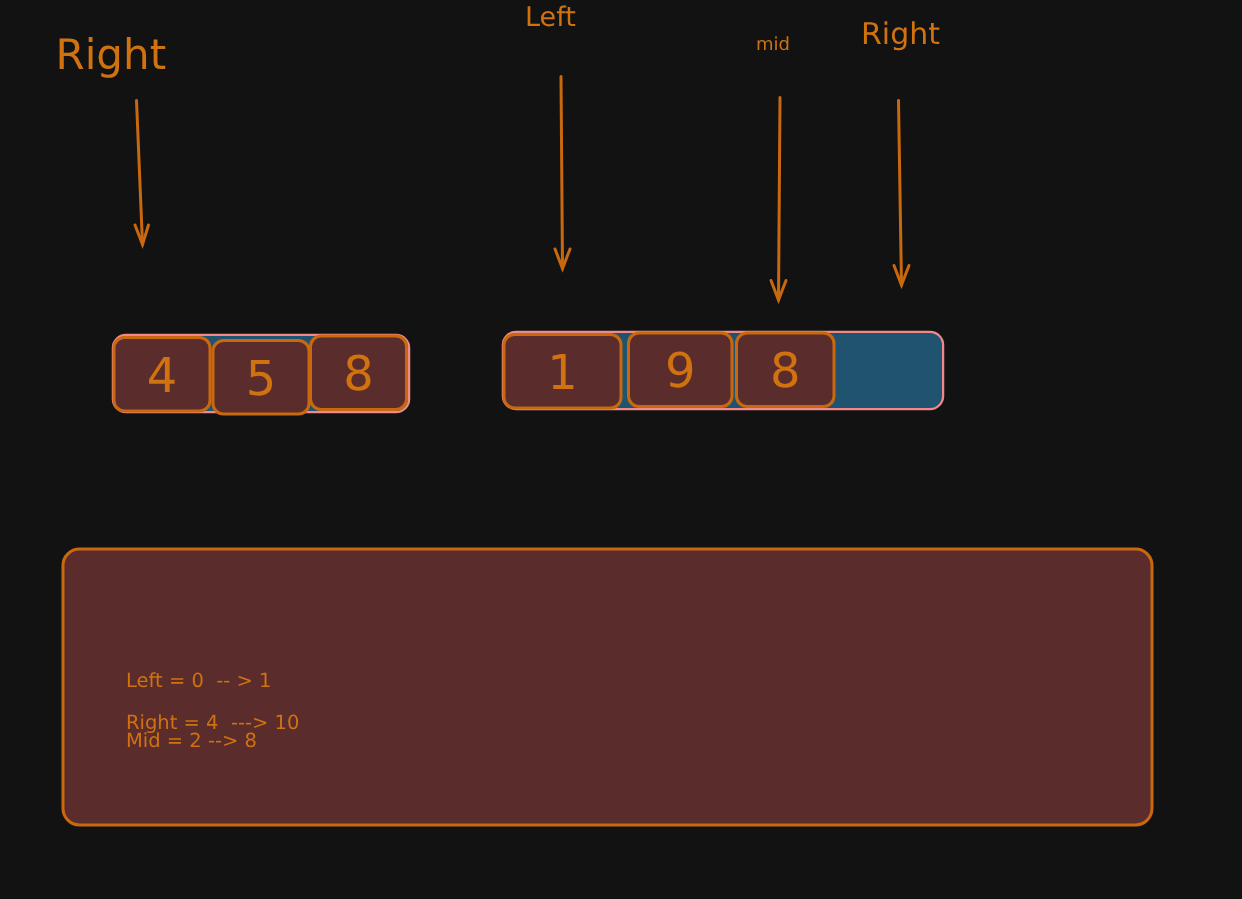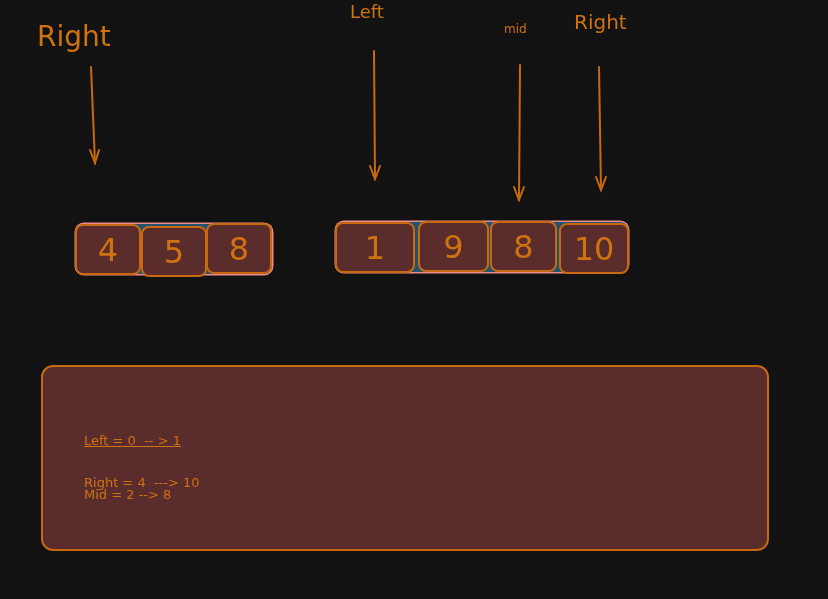--- a/index.html
+++ b/index.html
@@ -90,20 +90,19 @@
 <div class="array-group" style="left:76px; top:224px; width:196px; height:50px;">
   <div class="cell" style="left:-1px; top:0px; width:66px; height:51px;">4</div>
   <div class="cell" style="left:65px; top:2px; width:66px; height:51px;">5</div>
   <div class="cell" style="left:130px; top:-1px; width:66px; height:51px;">8</div>
 </div>
 
 <div class="array-group" style="left:336px; top:222px; width:292px; height:50px;">
   <div class="cell" style="left:-1px; top:0px; width:80px; height:51px;">1</div>
   <div class="cell" style="left:82px; top:-1px; width:71px; height:51px;">9</div>
   <div class="cell" style="left:154px; top:-1px; width:67px; height:51px;">8</div>
-  <div class="cell" style="left:223px; top:1px; width:70px; height:51px;">10</div>
 </div>
 
 <div class="info-box">
-  <div class="info-line" style="top:66px;text-decoration:underline;">Left = 0  -- &gt; 1</div>
+  <div class="info-line" style="top:80px;">Left = 0  -- &gt; 1</div>
   <div class="info-line" style="top:108px;">Right = 4  ---&gt; 10</div>
   <div class="info-line" style="top:120px;">Mid = 2 --&gt; 8</div>
 </div>
 
 </body></html>

